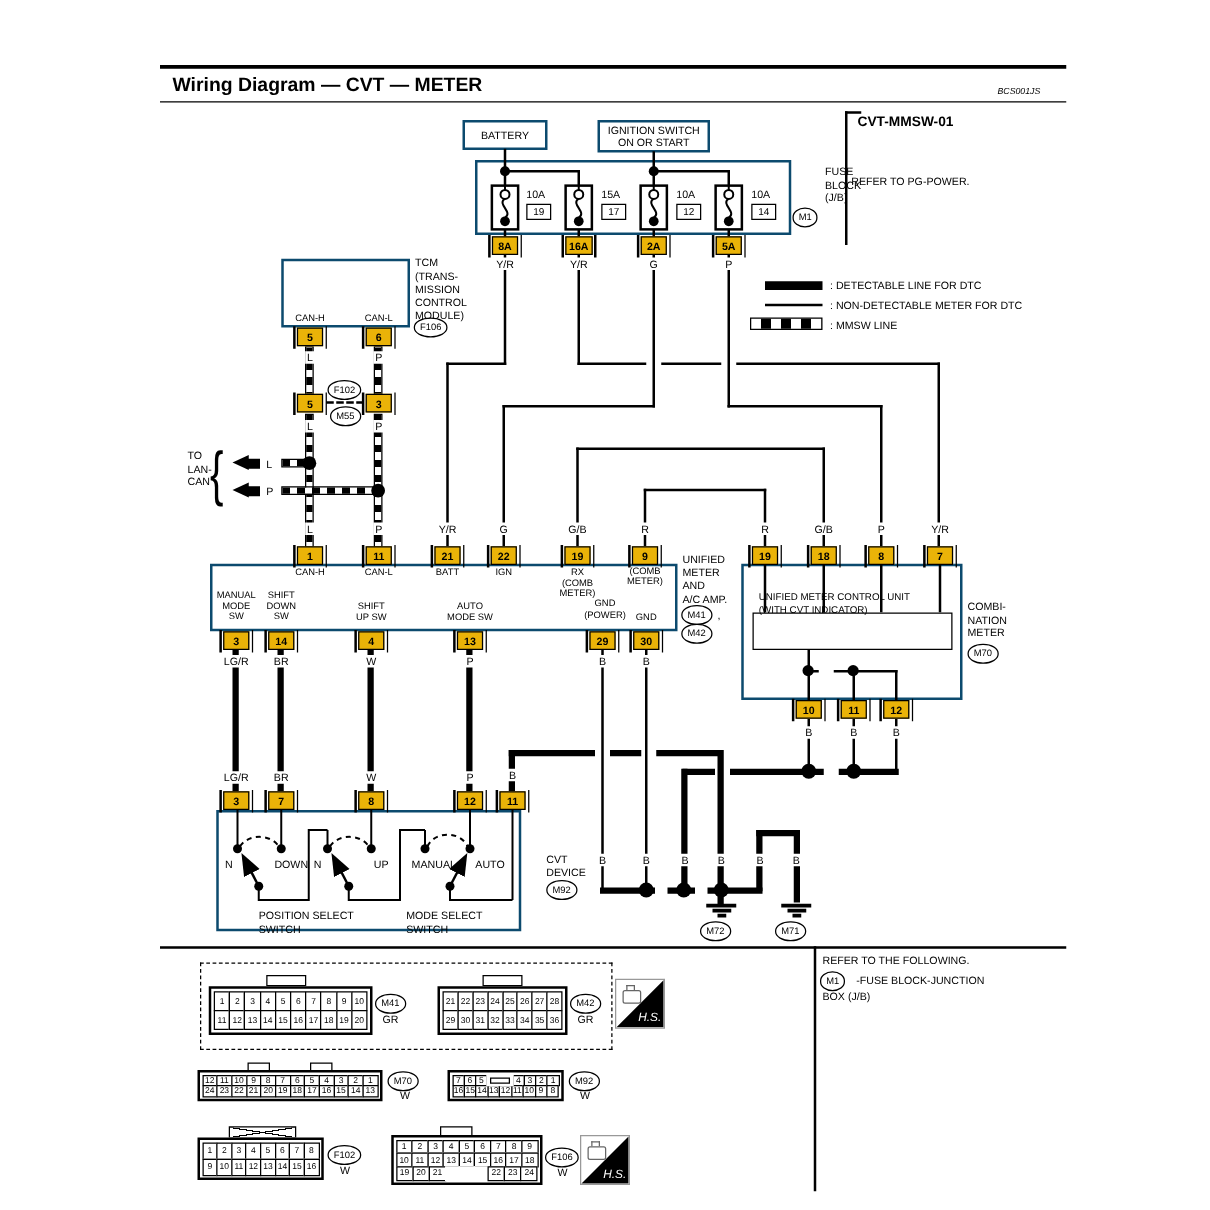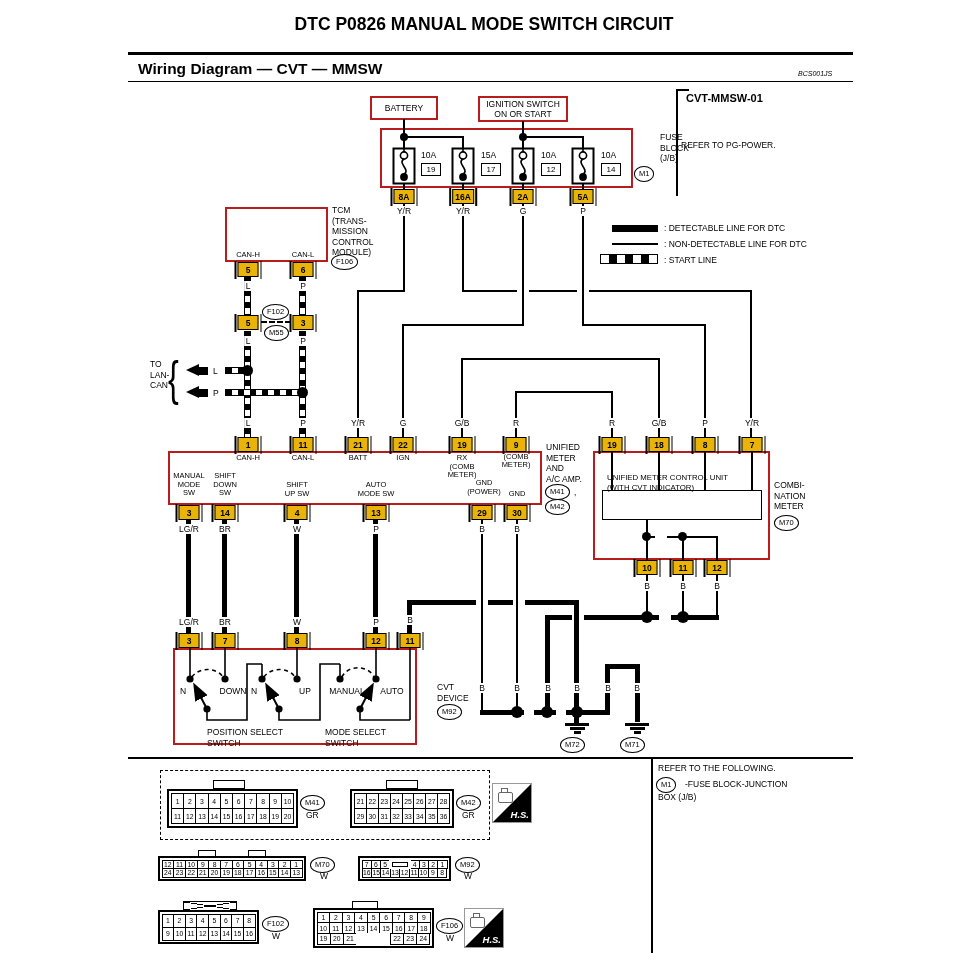--- a/index.html
+++ b/index.html
@@ -3,21 +3,21 @@
 <meta charset="utf-8">
 <style>
   html,body{margin:0;padding:0;background:#fff}
   .canvas{position:relative;width:968px;height:968px;background:#fff;color:#000;
           font-family:"Liberation Sans",sans-serif;overflow:hidden}
   .rule{position:absolute;background:#000}
   .hdr1{position:absolute;font-weight:bold;font-size:17.5px;white-space:nowrap}
   .hdr2{position:absolute;font-weight:bold;font-size:15.5px;white-space:nowrap}
   .docid{position:absolute;font-style:italic;font-size:7px}
   .diagid{position:absolute;font-weight:bold;font-size:11px;white-space:nowrap}
-  .box{position:absolute;border:2px solid #b91c1c;background:#fff;box-sizing:border-box}
+  .box{position:absolute;border:2px solid #0c4a6e;background:#fff;box-sizing:border-box}
   .ibox{position:absolute;border:1.5px solid #000;background:#fff;box-sizing:border-box}
   .cbox{display:flex;align-items:center;justify-content:center;text-align:center;font-size:8.5px;line-height:10px}
   .wv,.wh,.WV,.WH{position:absolute;background:#000}
   .wv{width:2px}.wh{height:2px}.WV{width:5px}.WH{height:5px}
   .dv{position:absolute;width:7px;box-sizing:border-box;border:1px solid #000;
       background:repeating-linear-gradient(180deg,#000 0 6px,#fff 6px 12px)}
   .dh{position:absolute;height:7px;box-sizing:border-box;border:1px solid #000;
       background:repeating-linear-gradient(90deg,#000 0 6px,#fff 6px 12px)}
   .dot{position:absolute;background:#000;border-radius:50%}
   .pin{position:absolute;transform:translateX(-50%);min-width:21px;height:15px;box-sizing:border-box;
@@ -41,55 +41,54 @@
         font-size:6.8px;min-width:0;background:#fff}
   .cell.blank{border:none}
   .cell.slot{flex:2.6;border:none;position:relative}
   .cell.slot:after{content:"";width:75%;height:5px;border:1px solid #000;box-sizing:border-box;margin:auto}
   .tab{position:absolute;border:1.5px solid #000;background:#fff;z-index:2;box-sizing:border-box}
   .xtab{background:
      linear-gradient(to top right,transparent 47%,#000 47% 53%,transparent 53%),
      linear-gradient(to bottom right,transparent 47%,#000 47% 53%,transparent 53%),#fff}
   .hs{position:absolute;width:38px;height:38px;background:#fff;border:1px solid #999;overflow:hidden;z-index:3}
   .hs .tri{position:absolute;inset:0;background:#000;clip-path:polygon(100% 0,100% 100%,0 100%)}
-  .hs .txt{position:absolute;right:2px;bottom:2px;color:#fff;font-weight:bold;font-style:italic;font-size:9.5px}
+  .hs .txt{position:absolute;right:2px;bottom:2px;color:#fff;font-weight:normal;font-style:italic;font-size:9.5px}
   .hs .glyph{position:absolute;left:5px;top:8px;width:13px;height:9px;border:1.5px solid #666;border-radius:2px}
   .hs .glyph:after{content:"";position:absolute;left:2px;top:-5px;width:5px;height:3px;border:1.5px solid #666;border-bottom:none}
   .gnd{position:absolute;transform:translateX(-50%);z-index:4}
   .gnd i{display:block;background:#000;margin:0 auto 1.5px}
   .brace{position:absolute;font-size:46px;font-weight:300;line-height:46px;transform:scale(.7,1.05);transform-origin:left top}
   .tri-l{position:absolute;width:0;height:0;border-top:6.5px solid transparent;border-bottom:6.5px solid transparent;border-right:13px solid #000}
   .shaft{position:absolute;background:#000}
   .dash{position:absolute;border-top:2px dashed #000}
   svg{position:absolute;overflow:visible}
   .legbar{position:absolute;background:#000}
   .legdata{position:absolute;box-sizing:border-box;border:1.5px solid #000;
       background:repeating-linear-gradient(90deg,#fff 0 8px,#000 8px 16px)}
 </style>
 </head>
 <body>
 
 <div class="canvas">
 
-  <div class="hdr1" style="left:50%;top:14px;transform:translateX(-50%)">DTC P0826 MANUAL MODE SWITCH CIRCUIT</div>
   <div class="rule" style="left:128px;top:52px;width:725px;height:2.5px"></div>
-  <div class="hdr2" style="left:138px;top:60px">Wiring Diagram — CVT — MMSW</div>
+  <div class="hdr2" style="left:138px;top:60px">Wiring Diagram — CVT — METER</div>
   <div class="docid" style="left:798px;top:70px">BCS001JS</div>
   <div class="rule" style="left:128px;top:81px;width:725px;height:1px"></div>
 
   <div class="rule" style="left:676px;top:89px;width:13px;height:2px"></div>
   <div class="rule" style="left:676px;top:89px;width:2px;height:107px"></div>
   <div class="diagid" style="left:686px;top:92px">CVT-MMSW-01</div>
 
   <div class="legbar" style="left:612px;top:225px;width:46px;height:7px"></div>
   <div class="lbl" style="left:664px;top:223px">: DETECTABLE LINE FOR DTC</div>
   <div class="legbar" style="left:612px;top:243px;width:46px;height:2px"></div>
-  <div class="lbl" style="left:664px;top:239px">: NON-DETECTABLE LINE FOR DTC</div>
+  <div class="lbl" style="left:664px;top:239px">: NON-DETECTABLE METER FOR DTC</div>
   <div class="legdata" style="left:600px;top:254px;width:58px;height:10px"></div>
-  <div class="lbl" style="left:664px;top:255px">: START LINE</div>
+  <div class="lbl" style="left:664px;top:255px">: MMSW LINE</div>
 
   <div class="box cbox" style="left:370px;top:96px;width:68px;height:24px">BATTERY</div>
   <div class="box cbox" style="left:478px;top:96px;width:90px;height:26px">IGNITION SWITCH<br>ON OR START</div>
   <div class="box" style="left:380px;top:128px;width:253px;height:60px"></div>
   <div class="box" style="left:225px;top:207px;width:103px;height:55px"></div>
   <div class="box" style="left:168px;top:451px;width:374px;height:54px"></div>
   <div class="box" style="left:593px;top:451px;width:177px;height:109px"></div>
   <div class="box" style="left:173px;top:648px;width:244px;height:97px"></div>
 
   <div class="wv" style="left:403px;top:119px;height:34px"></div>

